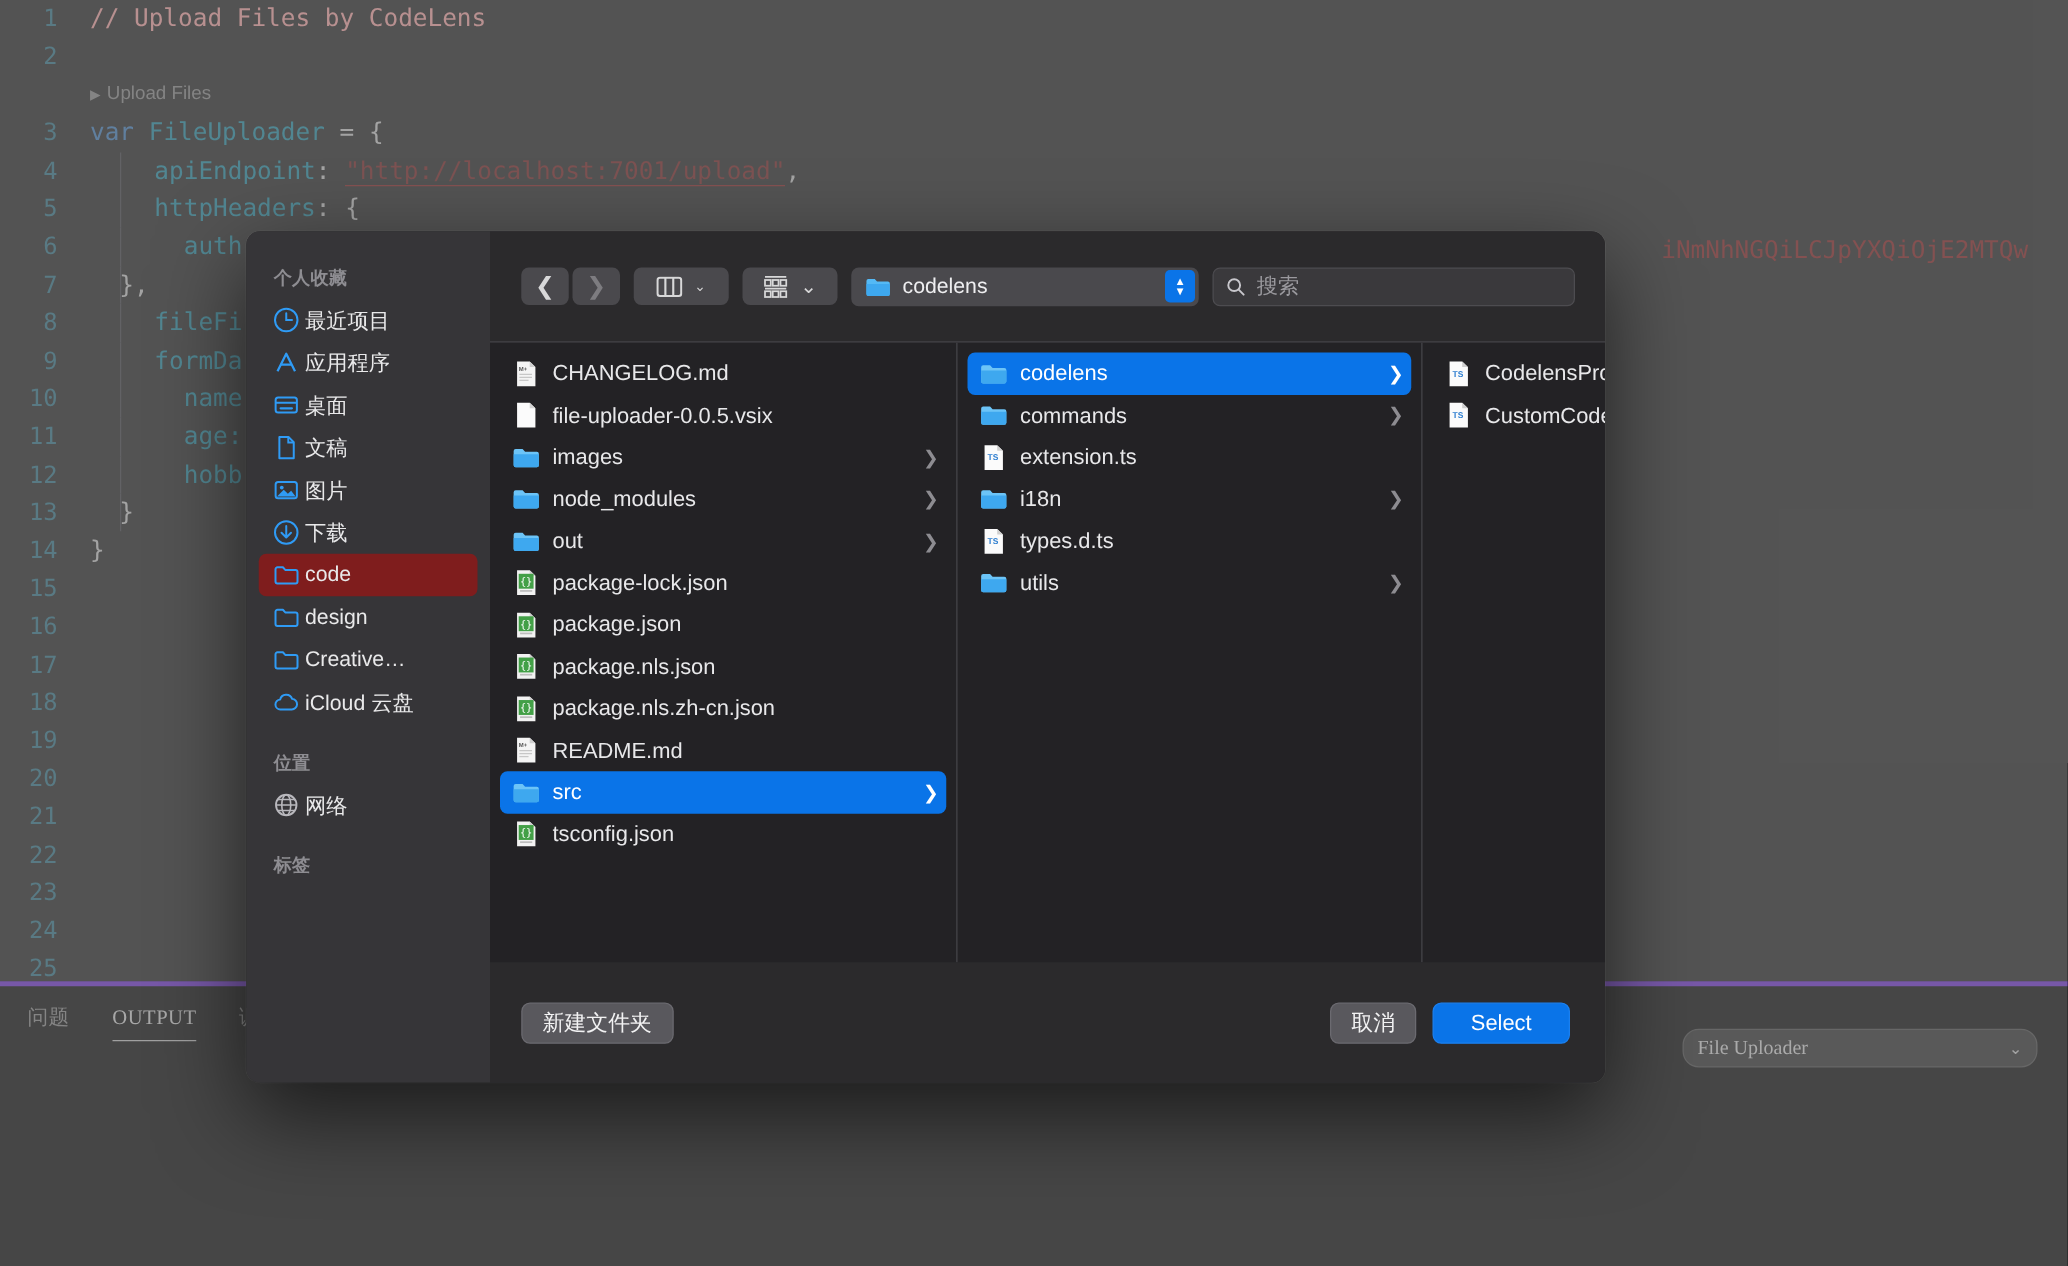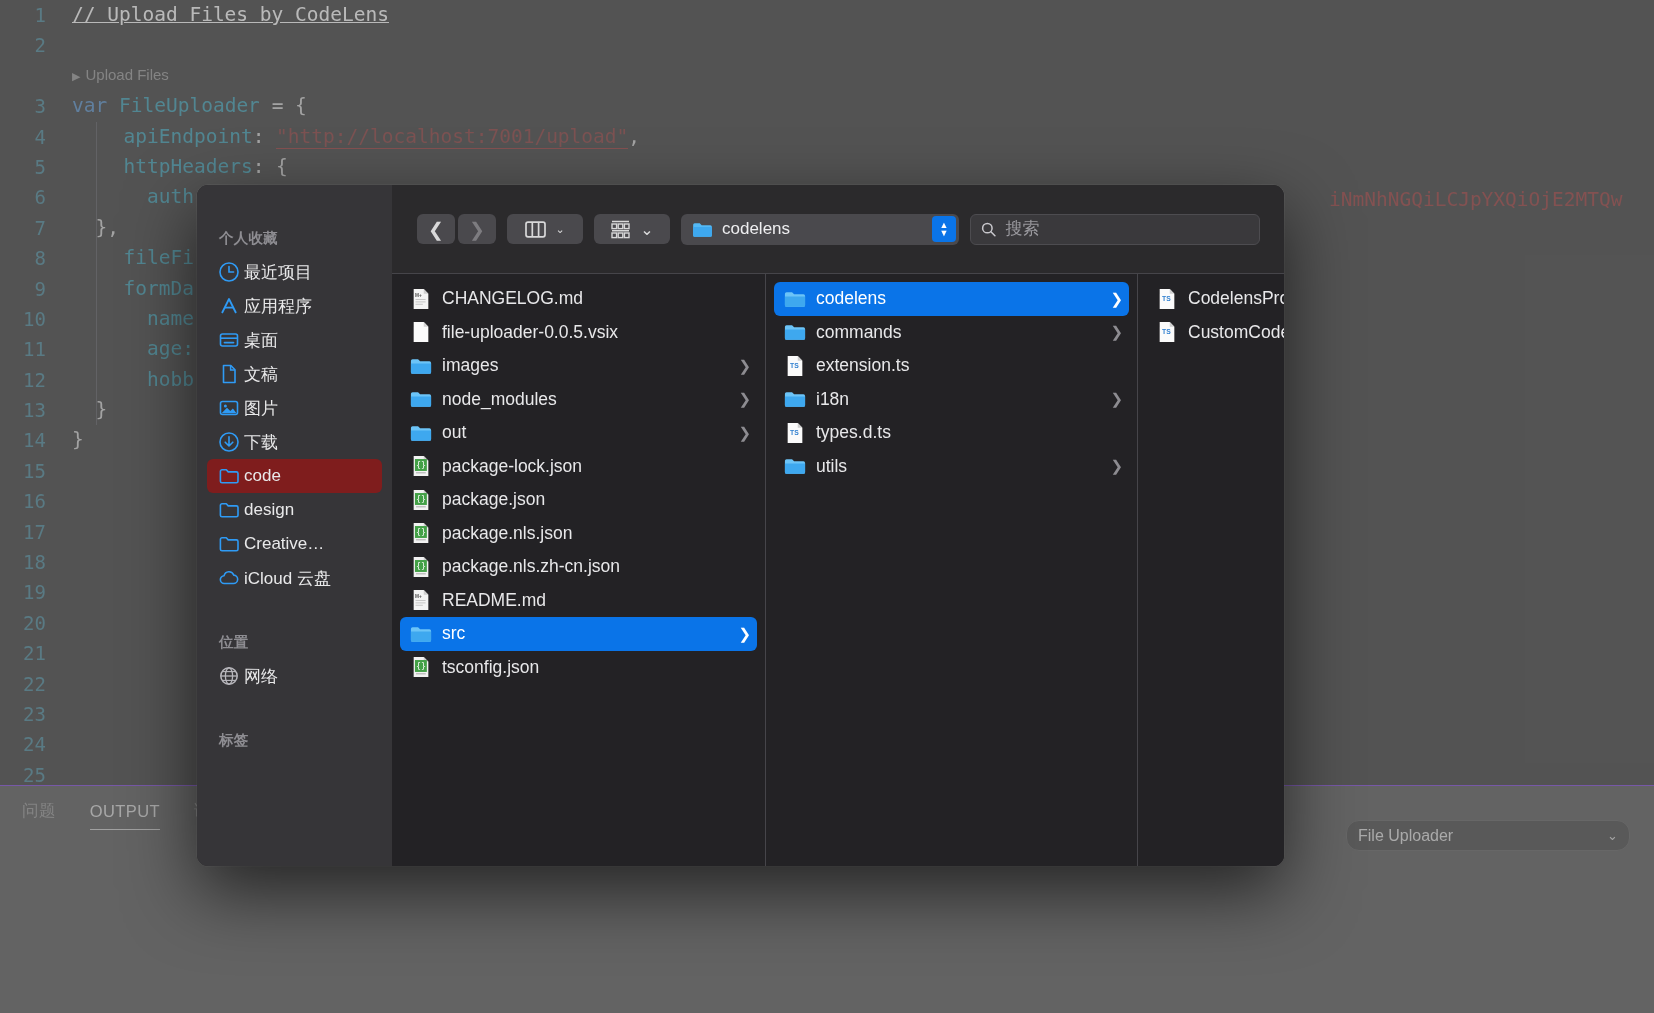--- a/index.html
+++ b/index.html
@@ -41,21 +41,21 @@
   .indent-guide {
     position: absolute; top: 0; bottom: 0; width: 1px;
     background: #3f3f46;
   }
   .kw  { color: #3b7fc4; }
   .var { color: #1a8fa8; }
   .pl  { color: #cfcfcf; }
   .prop{ color: #1a8fa8; padding-left: 28px; }
   .str { color: #7a1c1c; }
   .str-u { border-bottom: 1.6px solid #8b1a1a; }
-  .cmt { color: #ffffff; text-decoration: underline; }
+  .cmt { color: #fca5a5; }
 
   
   .codelens-row {
     display: flex; height: 30.4px; align-items: center;
     font-family: "Liberation Sans", sans-serif;
     font-size: 15px; color: #8a8a8a;
   }
   .codelens-row .ln { color: transparent; }
   .cl-link { cursor: pointer; }
   .cl-tri { font-size: 11px; margin-right: 5px; display:inline-block; }
@@ -66,24 +66,25 @@
     top: 188px; left: 1285px;
     font-family: "DejaVu Sans Mono", "Liberation Mono", monospace;
     font-size: 19.5px;
     color: #8b1a1a;
     white-space: pre;
     padding-left: 44px;
   }
 
   
   #panel {
-    height: 228px; background: #404040;
-    border-top: 1px solid #6d28d9;
+    height: 228px; background: #000000;
+    border-top: 4px solid #6d28d9;
     display: flex; flex-direction: column;
     position: relative;
+    font-family: Liberation Serif, serif;
   }
   #panel-tabs {
     height: 50px; display: flex; align-items: center;
     padding-left: 22px; gap: 34px;
     position: relative;
   }
   .ptab {
     font-size: 16.5px; color: #8a8a8a; letter-spacing: .4px;
     height: 50px; display: flex; align-items: center;
     position: relative; cursor: pointer;
@@ -130,21 +131,21 @@
   
   #dlg-sidebar {
     width: 195px; flex: none;
     background: #363538;
     padding-top: 22px;
     position: relative;
     overflow: hidden;
   }
   .sb-head {
     font-size: 14.5px; color: #8e8d92; font-weight: 700;
-    padding: 6px 0 7px 22px; letter-spacing: .2px; margin-top: 16px;
+    padding: 6px 0 7px 22px; letter-spacing: .2px;
   }
   .sb-head.spaced { padding-top: 22px; }
   .sb-item {
     display: flex; align-items: center;
     height: 34px; margin: 0 10px;
     padding-left: 11px; border-radius: 6px;
     color: #e9e9ea; font-size: 17px; cursor: pointer;
     gap: 4px; white-space: nowrap;
   }
   .sb-item.sel { background: #7f1d1d; }
@@ -649,14 +650,28 @@
             <svg class="ficon" viewBox="0 0 20 24">
               <path d="M2 1.2h11l5 5v16.6H2z" fill="#fbfbfb"></path>
               <path d="M13 1.2l5 5h-5z" fill="#d0d0d0"></path>
               <text x="9.3" y="14.6" font-size="7.4" fill="#2f7fd0" text-anchor="middle" font-weight="bold" font-family="sans-serif">TS</text>
             </svg>
             <span class="fname">CustomCodelens.ts</span>
           </div>
         </div>
     </div>
 
+    <div id="dlg-footer">
+      <div class="btn btn-grey">
+        <span>新建文件夹</span>
+      </div>
+      <div class="spacer"></div>
+      <div class="btn-right-grp">
+        <div class="btn btn-grey">
+          <span>取消</span>
+        </div>
+        <div class="btn btn-blue">
+          <span>Select</span>
+        </div>
+      </div>
+    </div>
   </div>
 </div>
 
 </body></html>

